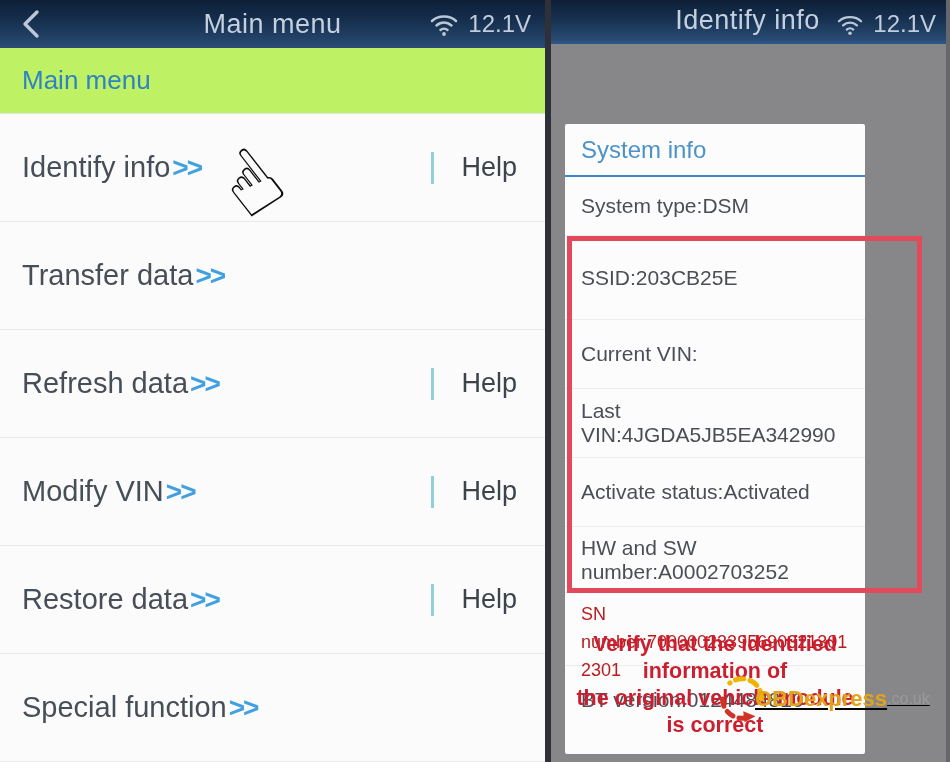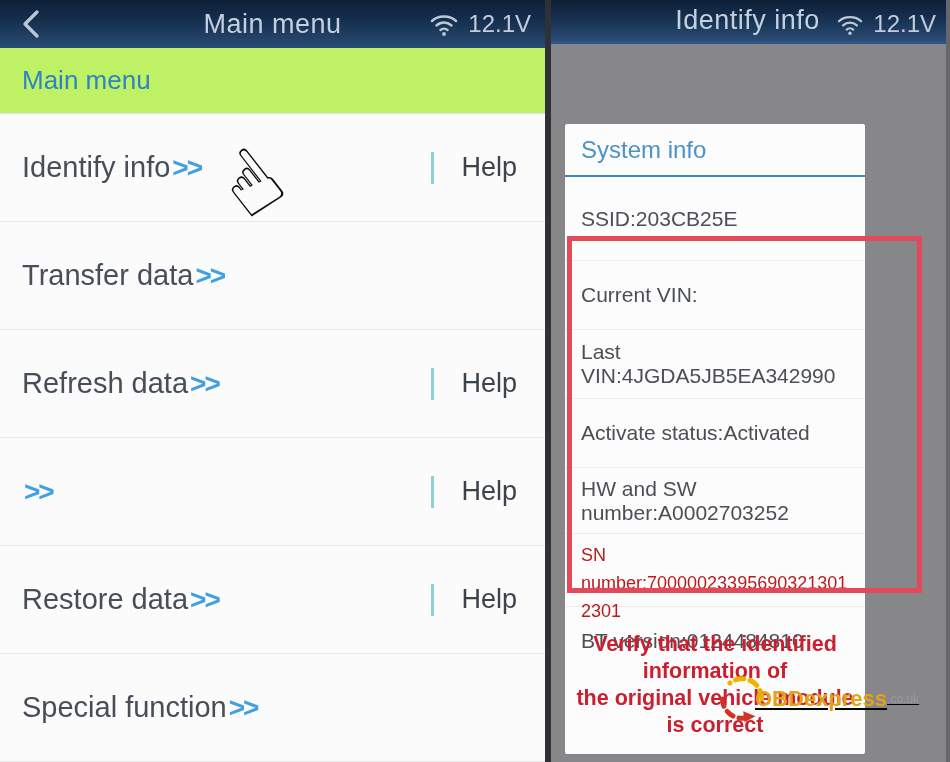--- a/index.html
+++ b/index.html
@@ -86,21 +86,21 @@
     color:#cb1f2f;font-size:21.5px;font-weight:bold;text-align:center;line-height:27px;
     pointer-events:none;
   }
   .watermark{
     position:absolute;left:150px;top:548px;z-index:4;display:flex;align-items:center;
     pointer-events:none;
     text-decoration:underline;
   }
   .wm-logo{margin-right:-14px;}
   .wm-brand{color:#e2a31a;font-size:22px;font-weight:bold;}
-  .wm-suffix{color:#9a9a9d;font-size:12px;}
+  .wm-suffix{color:#9a9a9d;font-size:16px;}
 
   .ok-bar{
     position:absolute;left:6px;right:4px;top:710px;height:52px;
     background:#3b6595;display:flex;align-items:center;justify-content:center;
     color:#a7bdd3;font-size:25px;letter-spacing:1px;cursor:pointer;z-index:2;
   }
 </style>
 </head>
 <body>
 
@@ -143,20 +143,21 @@
     </div>
     <div class="menu-row">
       <span class="menu-label">Refresh data</span>
         <span class="menu-arrows">&gt;&gt;</span>
       <span class="help-wrap">
           <span class="help-bar"></span>
           <span class="help-label">Help</span>
         </span>
     </div>
     <div class="menu-row">
+      <span class="menu-label">Modify VIN</span>
         <span class="menu-arrows">&gt;&gt;</span>
       <span class="help-wrap">
           <span class="help-bar"></span>
           <span class="help-label">Help</span>
         </span>
     </div>
     <div class="menu-row">
       <span class="menu-label">Restore data</span>
         <span class="menu-arrows">&gt;&gt;</span>
       <span class="help-wrap">
@@ -183,20 +184,21 @@
           <path d="M11.5 19 C13.5 17.2 16.5 17.2 18.5 19" fill="none" stroke="#bac7d7" stroke-width="2.5" stroke-linecap="round"></path>
           <circle cx="15" cy="23" r="1.9" fill="#bac7d7"></circle>
         </svg>
         <span class="voltage">12.1V</span>
       </div>
     </div>
 
     <div class="dialog">
       <div class="dialog-title">System info</div>
 
+      <div class="info-row r1">System type:DSM</div>
       <div class="info-row r2">SSID:203CB25E</div>
       <div class="info-row r3">Current VIN:</div>
       <div class="info-row r4">Last VIN:4JGDA5JB5EA342990</div>
       <div class="info-row r5">Activate status:Activated</div>
       <div class="info-row r6">HW and SW number:A0002703252</div>
 
       <div class="sn-block">
         <div>SN number:70000023395690321301</div>
         <div>2301</div>
       </div>

